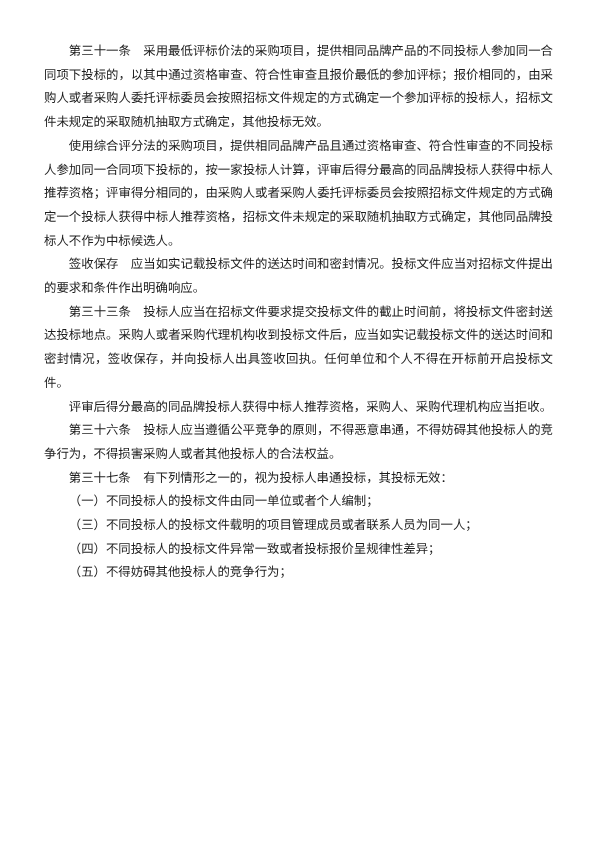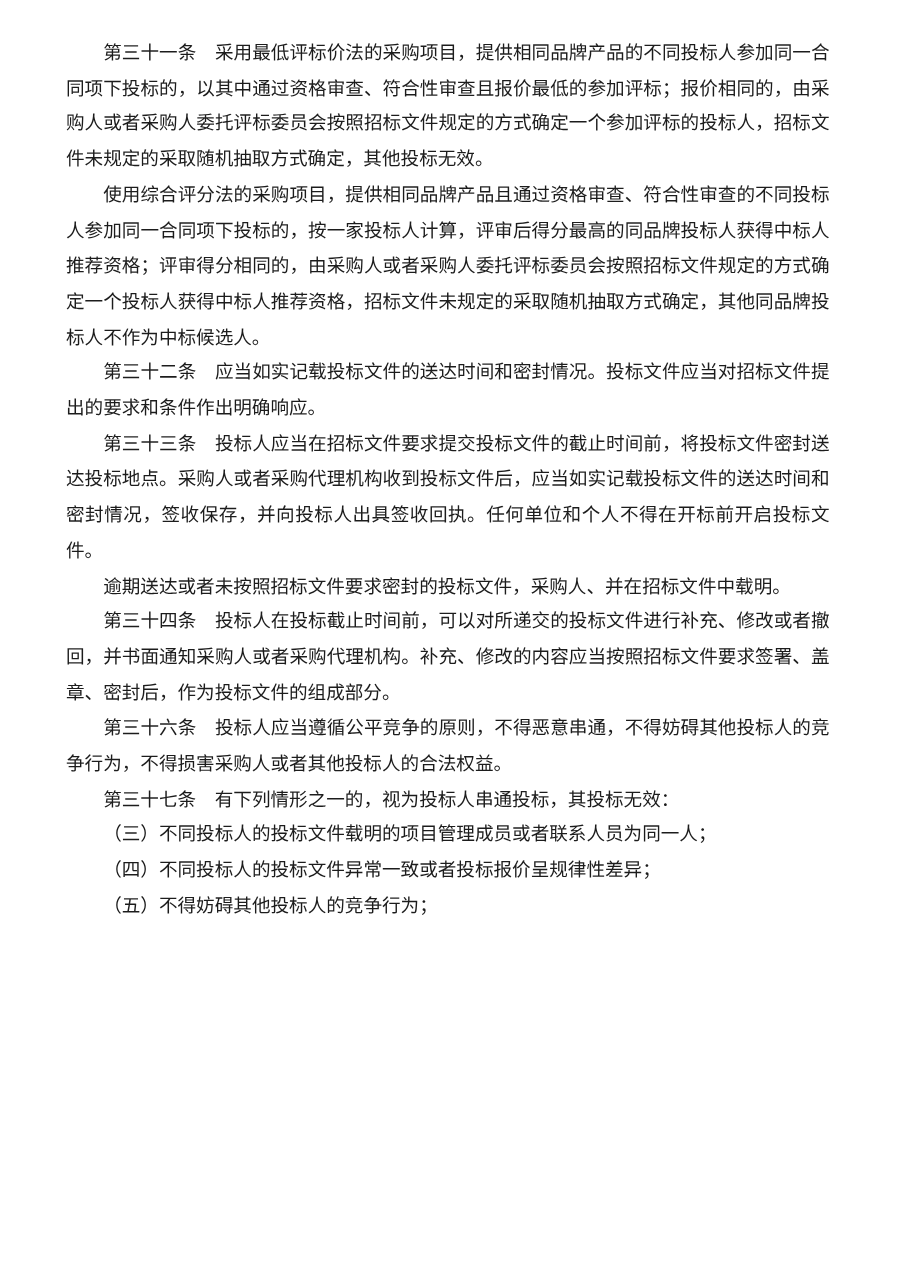--- a/index.html
+++ b/index.html
@@ -10,21 +10,21 @@
   body {
     width: 600px;
     height: 848px;
     overflow: hidden;
     font-family: "Liberation Serif", "DejaVu Serif", serif;
   }
   .page {
     box-sizing: border-box;
     width: 600px;
     height: 848px;
-    padding: 24px 47px 0 44px;
+    padding: 40px 47px 0 44px;
     background: #ffffff;
   }
   p.para {
     margin: 0;
     padding: 0;
     font-size: 12.4px;
     line-height: 23.7px;
     color: #1c1c1c;
     text-align: justify;
     text-justify: inter-ideograph;
@@ -42,34 +42,34 @@
 </head>
 <body>
 
 <div class="page">
 
   <p class="para"><span class="article-label">第三十一条</span><span>采用最低评标价法的采购项目，提供相同品牌产品的不同投标人参加同一合同项下投标的，以其中通过资格审查、符合性审查且报价最低的参加评标；报价相同的，由采购人或者采购人委托评标委员会按照招标文件规定的方式确定一个参加评标的投标人，招标文件未规定的采取随机抽取方式确定，其他投标无效。</span></p>
 
   <p class="para"><span>使用综合评分法的采购项目，提供相同品牌产品且通过资格审查、符合性审查的不同投标人参加同一合同项下投标的，按一家投标人计算，评审后得分最高的同品牌投标人获得中标人推荐资格；评审得分相同的，由采购人或者采购人委托评标委员会按照招标文件规定的方式确定一个投标人获得中标人推荐资格，招标文件未规定的采取随机抽取方式确定，其他同品牌投标人不作为中标候选人。</span></p>
 
 
-  <p class="para"><span class="article-label">第三十二条</span><span>应当如实记载投标文件的送达时间和密封情况。投标文件应当对招标文件提出的要求和条件作出明确响应。</span></p>
+  <p class="para"><span class="article-label">签收保存</span><span>应当如实记载投标文件的送达时间和密封情况。投标文件应当对招标文件提出的要求和条件作出明确响应。</span></p>
 
   <p class="para"><span class="article-label">第三十三条</span><span>投标人应当在招标文件要求提交投标文件的截止时间前，将投标文件密封送达投标地点。采购人或者采购代理机构收到投标文件后，应当如实记载投标文件的送达时间和密封情况，签收保存，并向投标人出具签收回执。任何单位和个人不得在开标前开启投标文件。</span></p>
 
-  <p class="para"><span>逾期送达或者未按照招标文件要求密封的投标文件，采购人、并在招标文件中载明。</span></p>
+  <p class="para"><span>评审后得分最高的同品牌投标人获得中标人推荐资格，采购人、采购代理机构应当拒收。</span></p>
 
-  <p class="para"><span class="article-label">第三十四条</span><span>投标人在投标截止时间前，可以对所递交的投标文件进行补充、修改或者撤回，并书面通知采购人或者采购代理机构。补充、修改的内容应当按照招标文件要求签署、盖章、密封后，作为投标文件的组成部分。</span></p>
 
 
   <p class="para"><span class="article-label">第三十六条</span><span>投标人应当遵循公平竞争的原则，不得恶意串通，不得妨碍其他投标人的竞争行为，不得损害采购人或者其他投标人的合法权益。</span></p>
 
 
   <p class="para"><span class="article-label">第三十七条</span><span>有下列情形之一的，视为投标人串通投标，其投标无效：</span></p>
 
+  <p class="para"><span>（一）不同投标人的投标文件由同一单位或者个人编制；</span></p>
 
 
   <p class="para"><span>（三）不同投标人的投标文件载明的项目管理成员或者联系人员为同一人；</span></p>
 
   <p class="para"><span>（四）不同投标人的投标文件异常一致或者投标报价呈规律性差异；</span></p>
 
   <p class="para"><span>（五）不得妨碍其他投标人的竞争行为；</span></p>
 
 </div>
 

